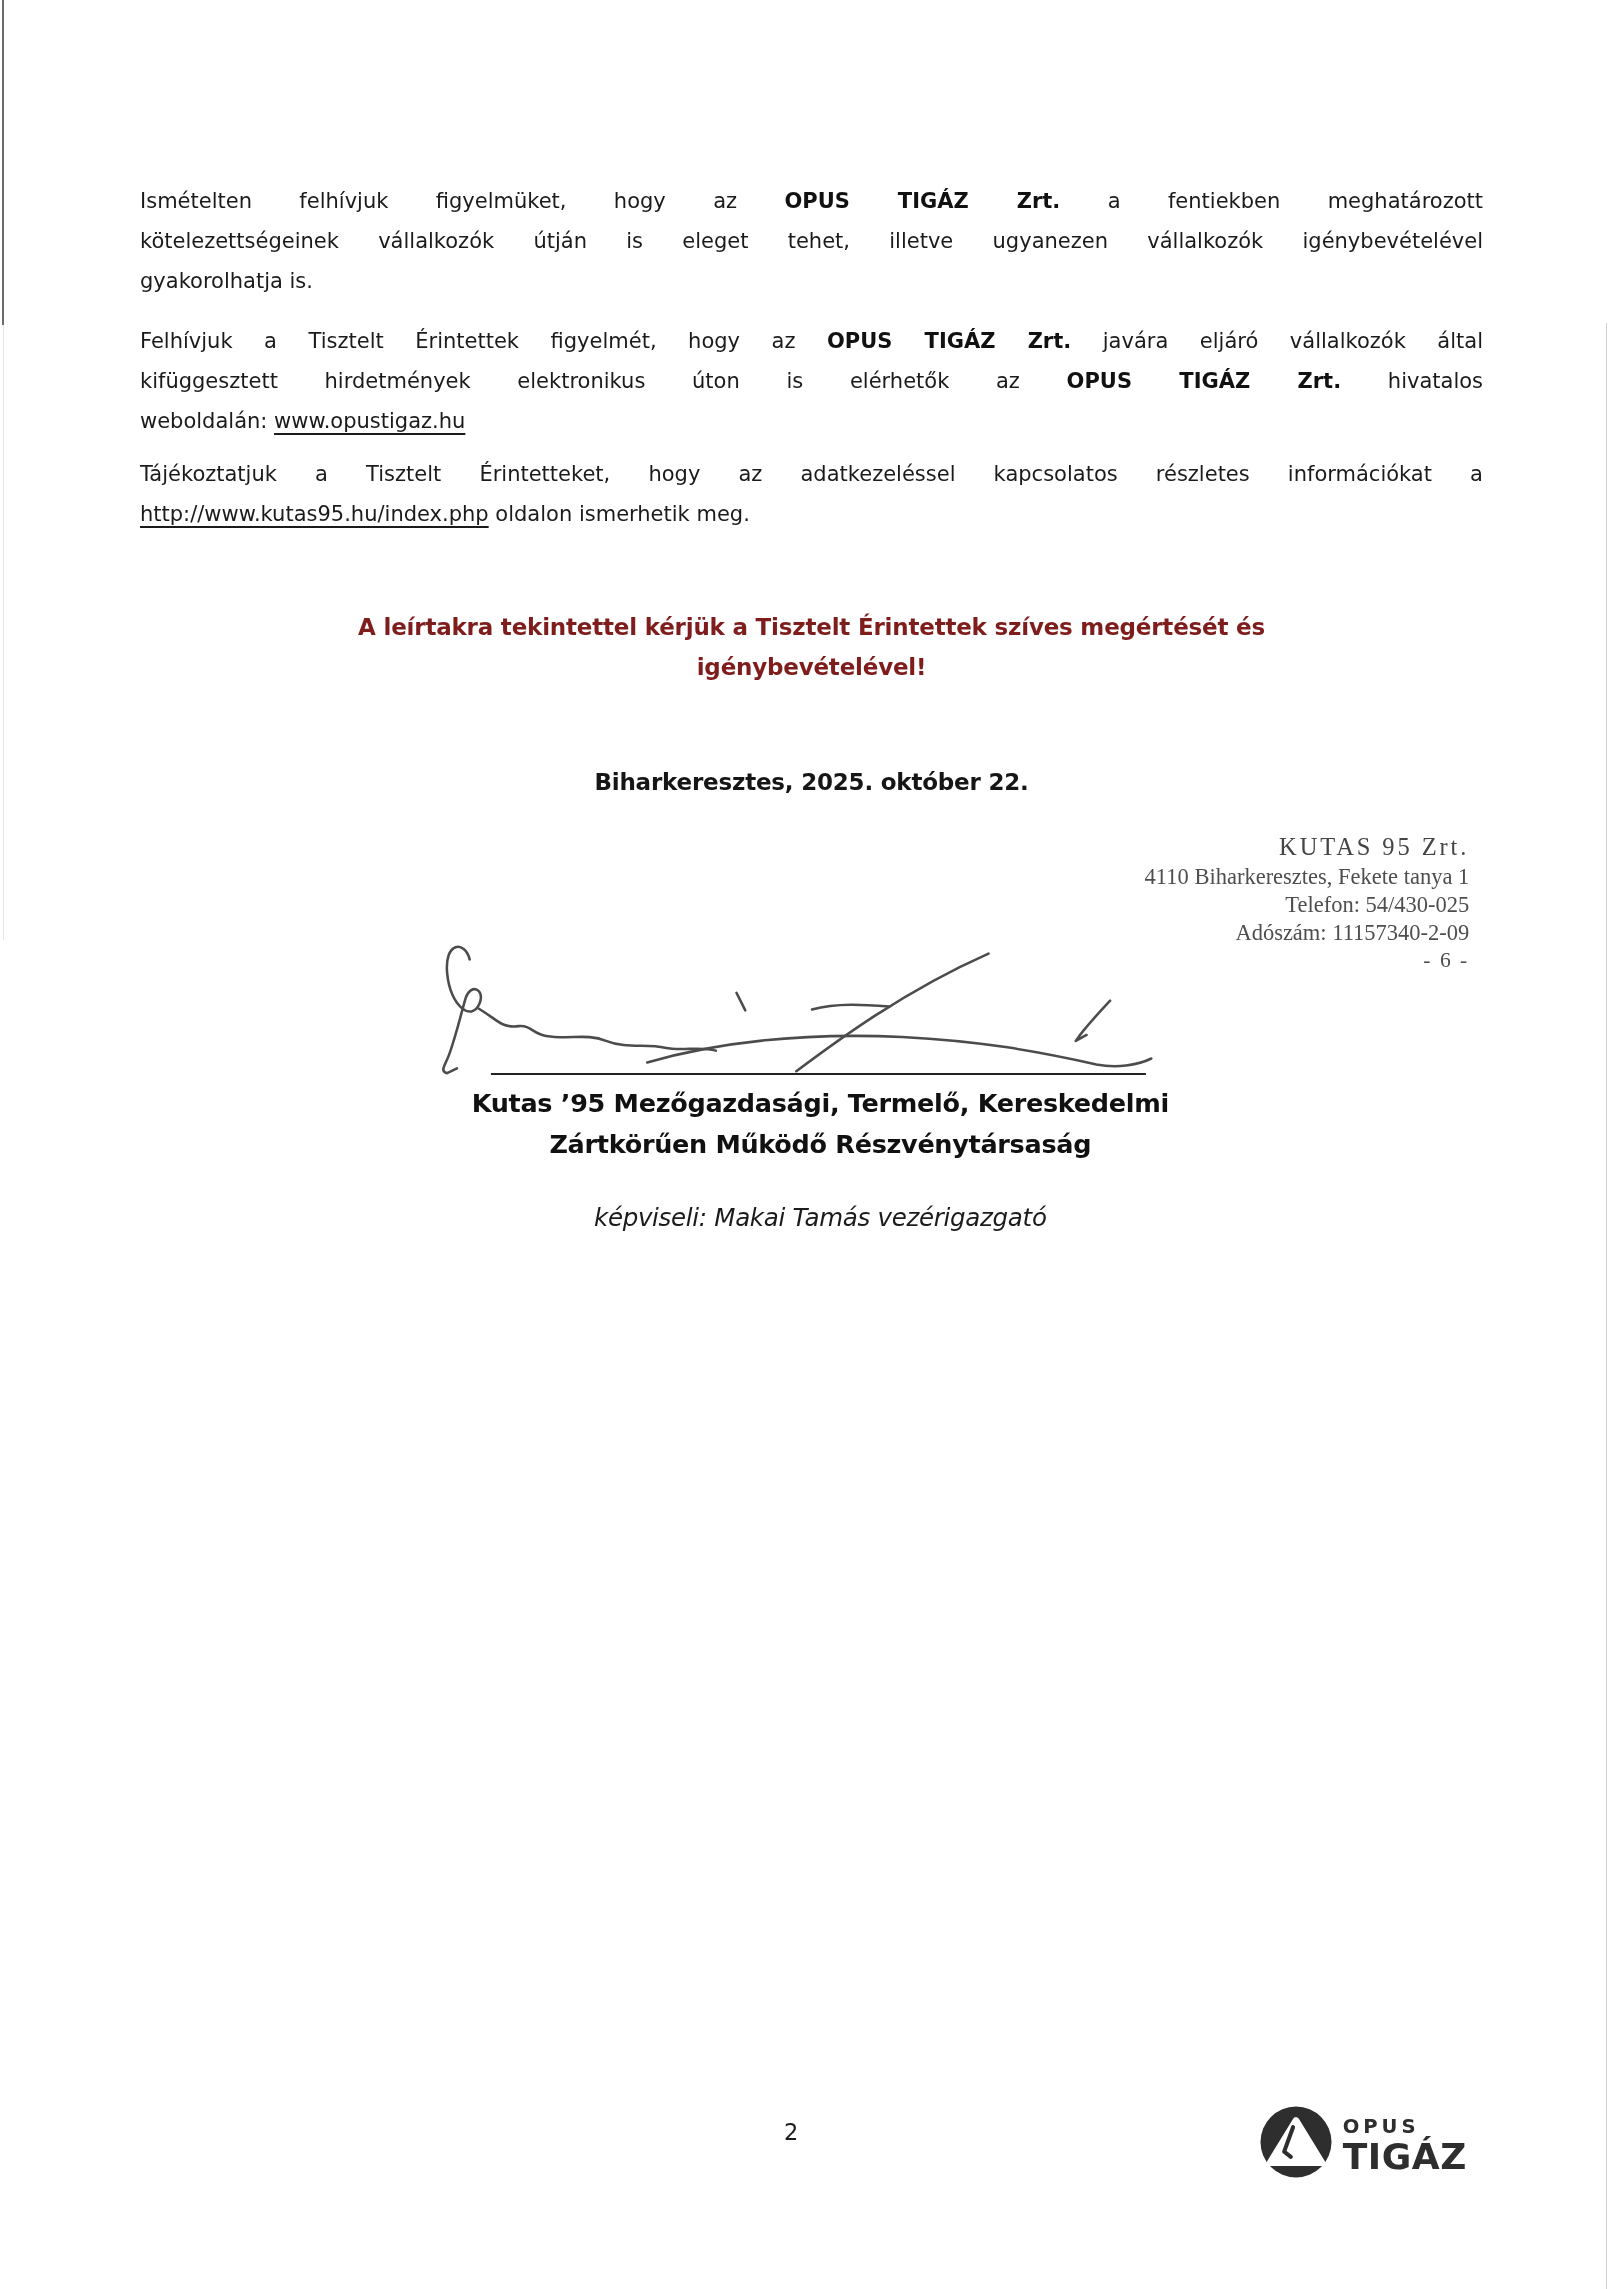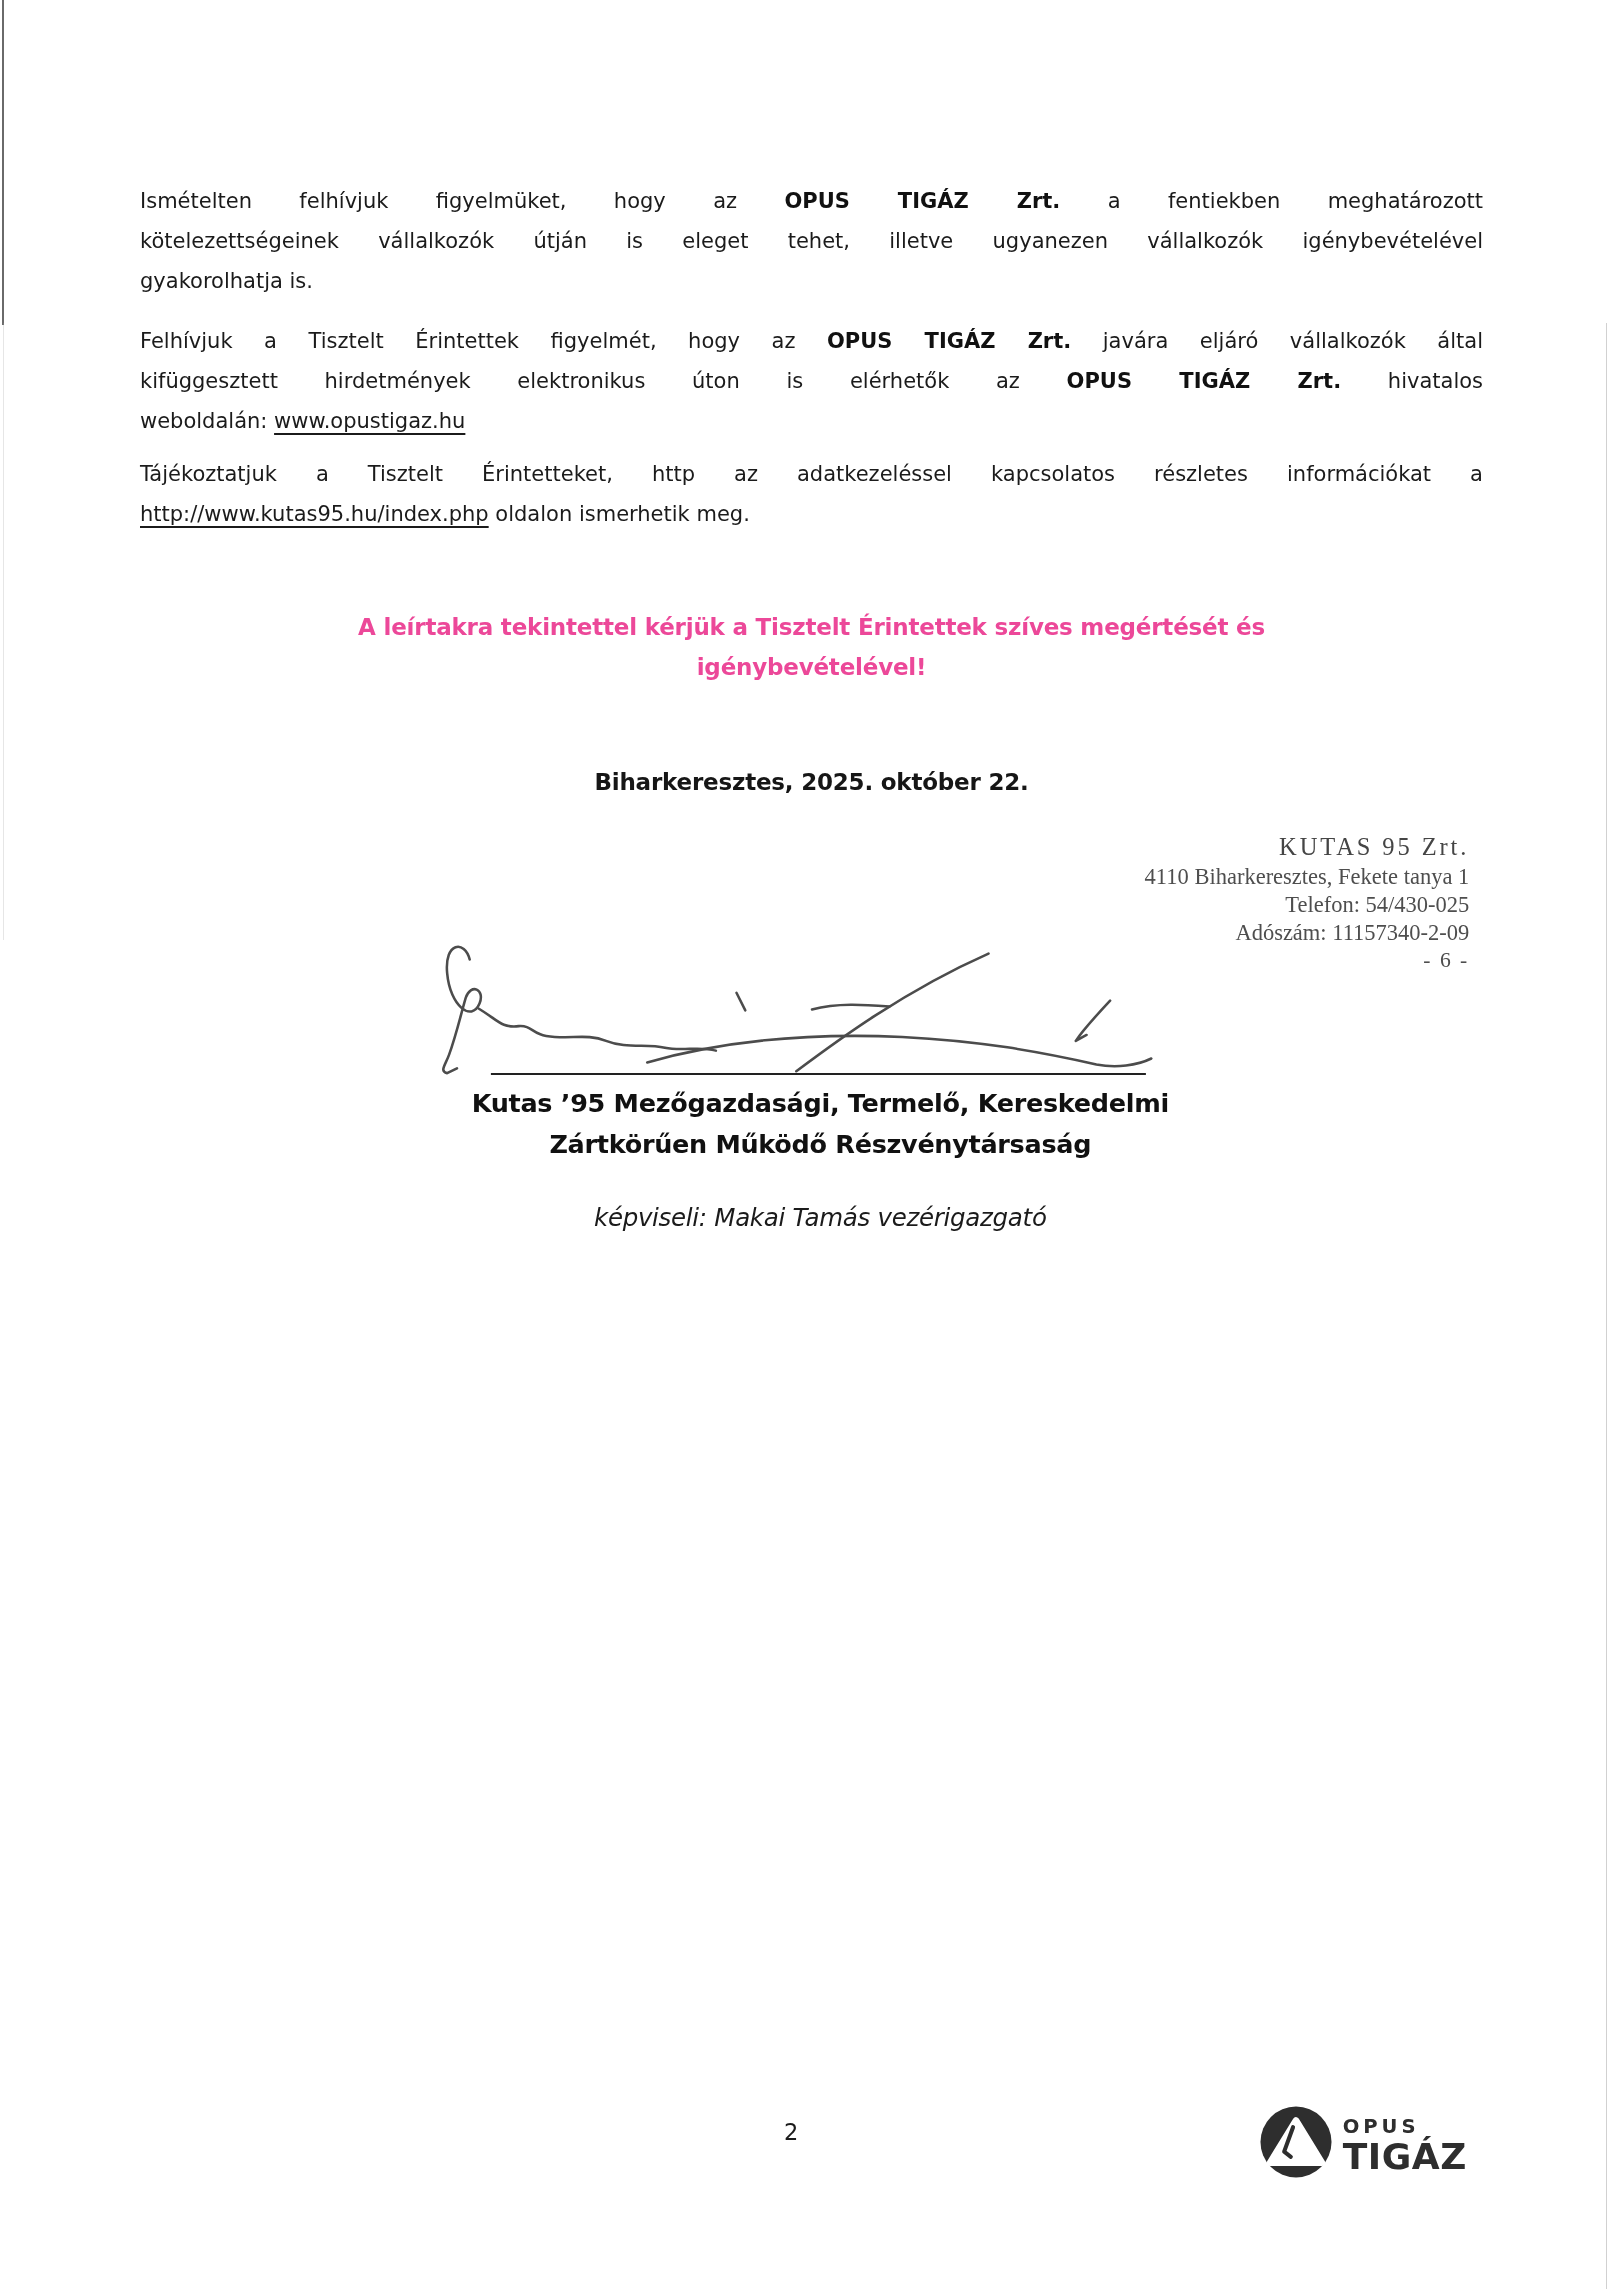--- a/index.html
+++ b/index.html
@@ -26,21 +26,21 @@
   .lline{text-align:left;}
   .para b{font-weight:700;color:#111;}
   .ulink{text-decoration:underline;text-decoration-thickness:2px;text-underline-offset:4.9px;}
 
   .gap-p{margin-top:19.6px;}
   .gap-p3{margin-top:13.7px;}
 
   .closing{
     margin-top:73px;
     font-size:23px;font-weight:700;line-height:40px;
-    text-align:center;color:#ec4899;letter-spacing:-0.2px;
+    text-align:center;color:#7f1d1d;letter-spacing:-0.2px;
   }
   .dateline{
     margin-top:76px;
     font-size:23px;font-weight:700;text-align:center;color:#161616;
     line-height:39px;letter-spacing:-0.2px;
   }
 
   .stamp{
     margin-top:29px;text-align:right;
     font-family:"Liberation Serif","DejaVu Serif",serif;
@@ -91,21 +91,21 @@
       <div class="lline"><span>gyakorolhatja is.</span></div>
     </div>
 
     <div class="para gap-p">
       <div class="jline"><span>Felhívjuk a Tisztelt Érintettek figyelmét, hogy az </span><b>OPUS TIGÁZ Zrt.</b><span> javára eljáró vállalkozók által</span></div>
       <div class="jline"><span>kifüggesztett hirdetmények elektronikus úton is elérhetők az </span><b>OPUS TIGÁZ Zrt.</b><span> hivatalos</span></div>
       <div class="lline"><span>weboldalán: </span><span class="ulink">www.opustigaz.hu</span></div>
     </div>
 
     <div class="para gap-p3">
-      <div class="jline"><span>Tájékoztatjuk a Tisztelt Érintetteket, http az adatkezeléssel kapcsolatos részletes információkat a</span></div>
+      <div class="jline"><span>Tájékoztatjuk a Tisztelt Érintetteket, hogy az adatkezeléssel kapcsolatos részletes információkat a</span></div>
       <div class="lline"><span class="ulink">http://www.kutas95.hu/index.php</span><span> oldalon ismerhetik meg.</span></div>
     </div>
 
     <div class="closing">
       <div>A leírtakra tekintettel kérjük a Tisztelt Érintettek szíves megértését és</div>
       <div>igénybevételével!</div>
     </div>
 
     <div class="dateline">Biharkeresztes, 2025. október 22.</div>
 

